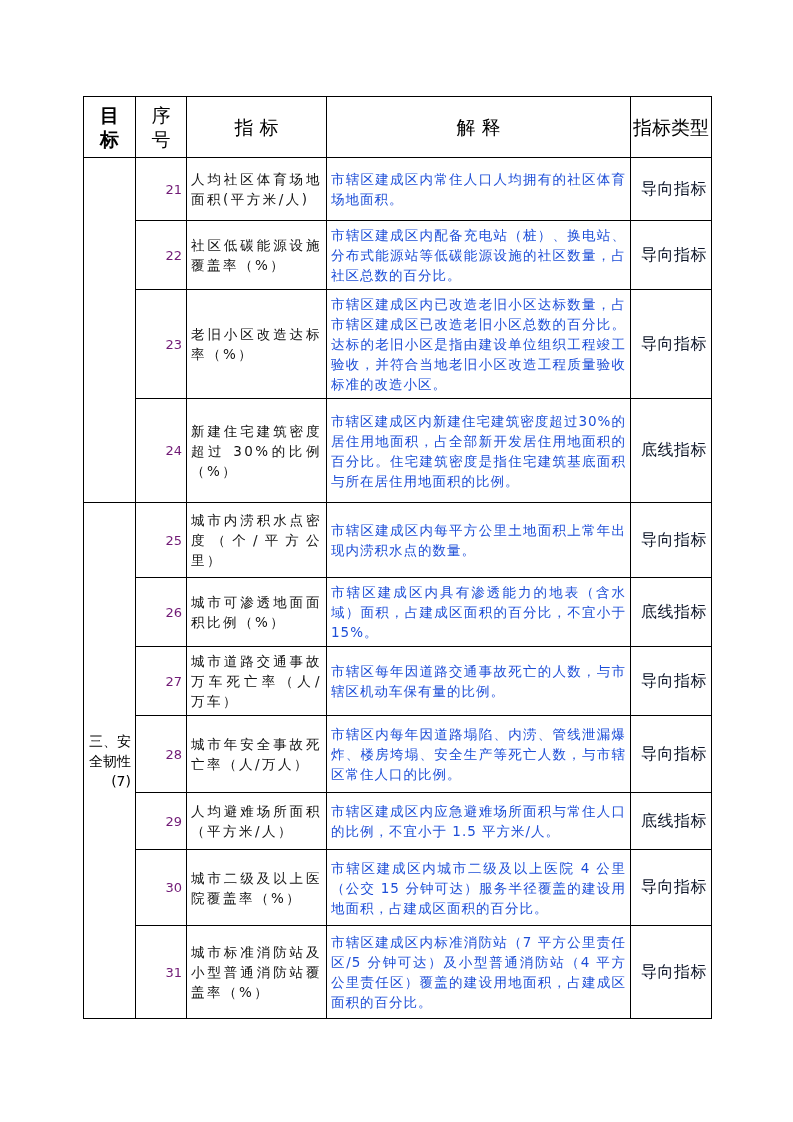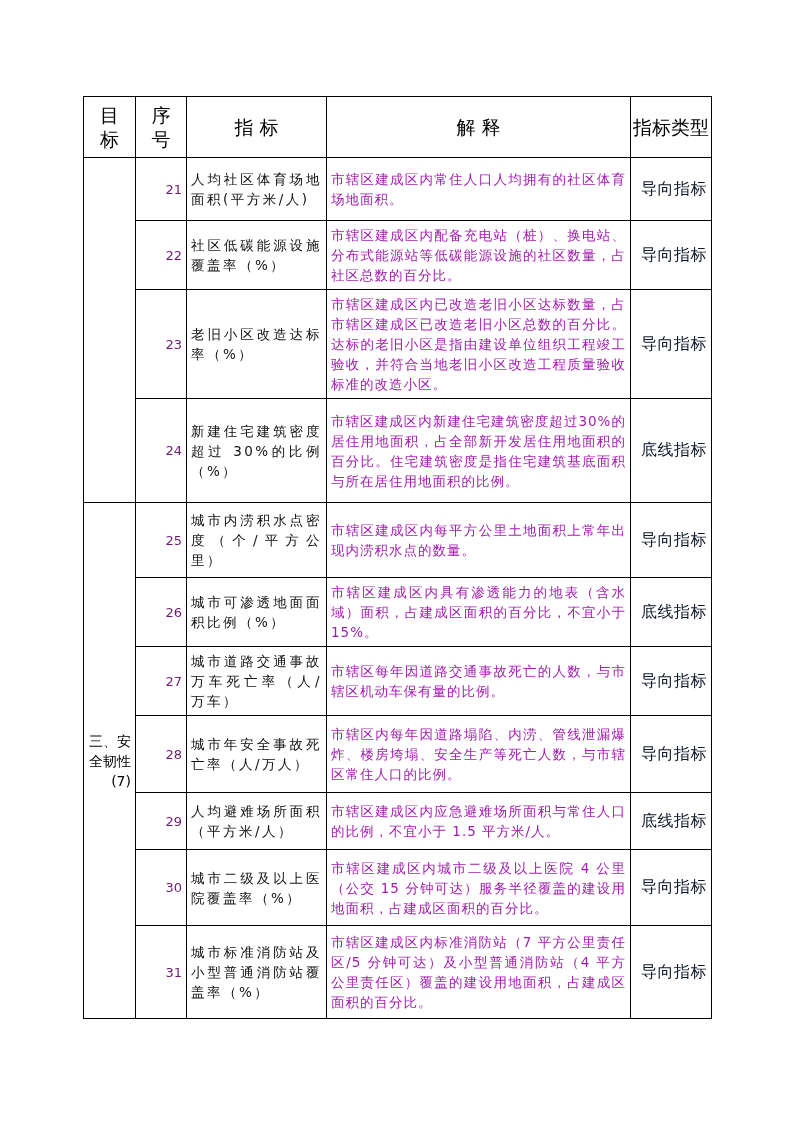--- a/index.html
+++ b/index.html
@@ -12,37 +12,37 @@
   }
   table.indicator-table td, table.indicator-table th {
     border: 1px solid #000; padding: 4px; vertical-align: middle;
   }
   th.h { font-weight: normal; font-size: 19px; line-height: 24px; text-align: center; }
   td.goal { font-size: 14px; line-height: 20px; text-align: right; padding-left: 4px; }
   td.seq { font-size: 13px; text-align: right; color: #701a75; }
   td.name { font-size: 13.5px; line-height: 20px; text-align: justify; text-align-last: left;
             padding: 0 6px 0 8px; letter-spacing: 2.5px; color: #111; }
   td.desc { font-size: 13.5px; line-height: 20px; text-align: justify; text-align-last: left;
-            padding: 0 6px 0 8px; letter-spacing: 1px; color: #a21caf; }
+            padding: 0 6px 0 8px; letter-spacing: 1px; color: #1d4ed8; }
   td.type { font-size: 16px; text-align: right; letter-spacing: 0.5px; color: #0f172a; }
 </style>
 </head>
 <body>
 
 <table class="indicator-table">
   <colgroup>
     <col style="width:52px">
       <col style="width:51px">
       <col style="width:140px">
       <col style="width:304px">
       <col style="width:81px">
   </colgroup>
   <thead>
     <tr style="height:61px">
-      <th class="h" style="padding:0 14px;">目标</th>
+      <th class="h" style="padding:0 14px;font-weight:bold;">目标</th>
       <th class="h" style="padding:0 14px;">序号</th>
       <th class="h">指 标</th>
       <th class="h">解 释</th>
       <th class="h" style="padding:0 0;">指标类型</th>
     </tr>
   </thead>
   <tbody>
     <tr style="height:63px">
       <td class="goal" rowspan="4"></td>
       <td class="seq">21</td>

